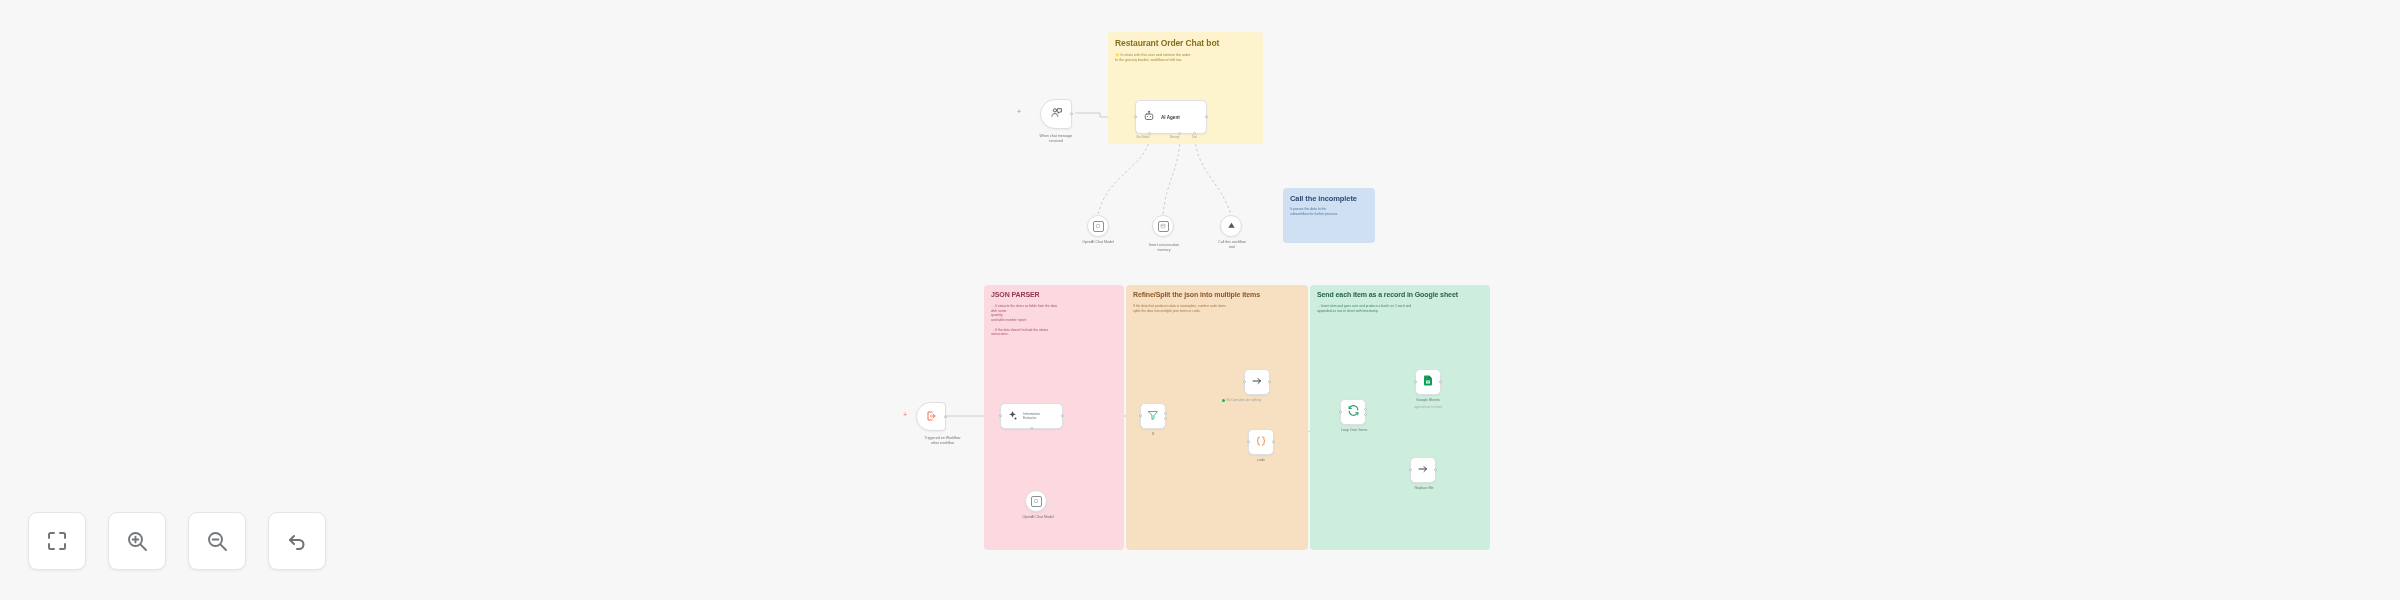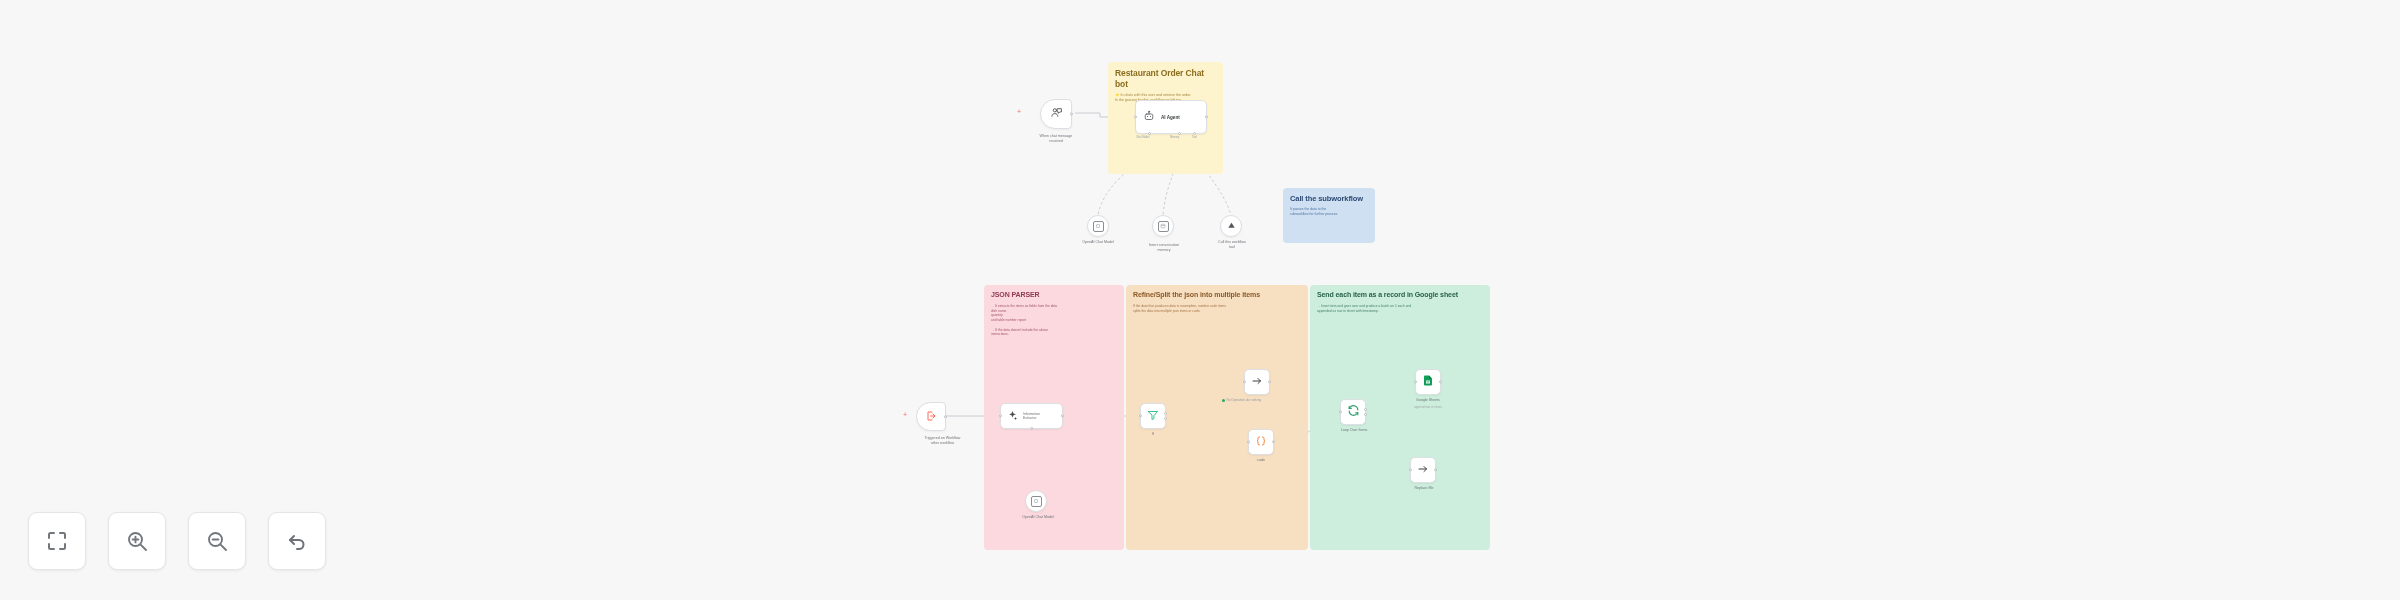--- a/index.html
+++ b/index.html
@@ -219,29 +219,29 @@
       <path d="M1063,416 L1140,416"></path>
       <path d="M1170,410 C1200,404 1215,390 1244,382"></path>
       <path d="M1170,422 C1200,428 1220,440 1248,442"></path>
       <path d="M1280,442 C1305,442 1318,420 1340,412"></path>
       <path d="M1370,404 C1390,398 1400,390 1415,386"></path>
       <path d="M1370,418 C1382,436 1392,452 1410,470"></path>
       <path d="M1443,470 L1460,470 L1460,430 L1400,430 L1400,418"></path>
     </g>
   </svg>
 
-  <div class="note note-yellow" style="left:1108px; top:62px; width:115px; height:112px;">
+  <div class="note note-yellow" style="left:1108px; top:32px; width:155px; height:112px;">
     <div class="note-title">Restaurant Order Chat bot</div>
     <div class="note-body">⭐ In chats with this user and retrieve the order.
 In the grocery basket, workflow on left too.</div>
   </div>
 
   <div class="note note-blue" style="left:1283px; top:188px; width:92px; height:55px;">
     <div class="note-title">Call the
-subworkflow</div>
+incomplete</div>
     <div class="note-body">It passes the data to the
 subworkflow for further process.</div>
   </div>
 
   <div class="note note-pink" style="left:984px; top:285px; width:140px; height:265px;">
     <div class="note-title">JSON PARSER</div>
     <div class="note-body">→ It extracts the items as fields from the data
 dish name
 quantity
 and table number report

